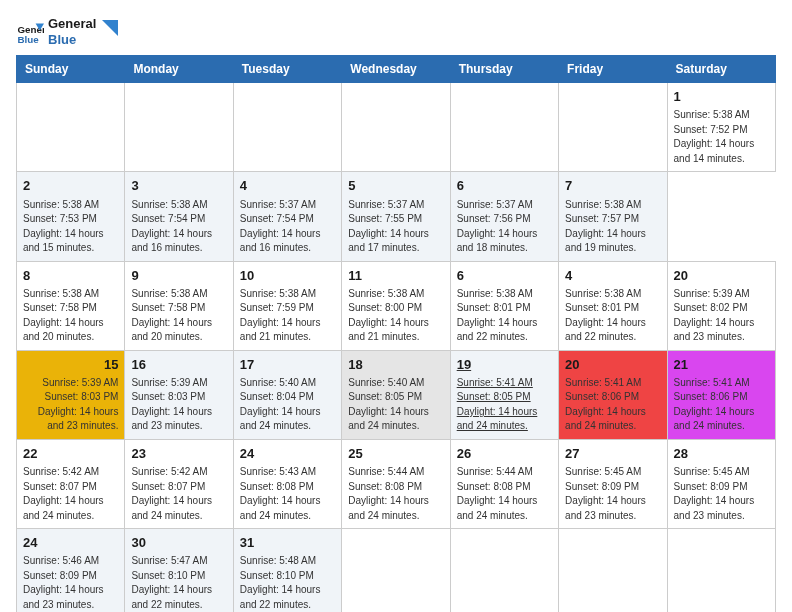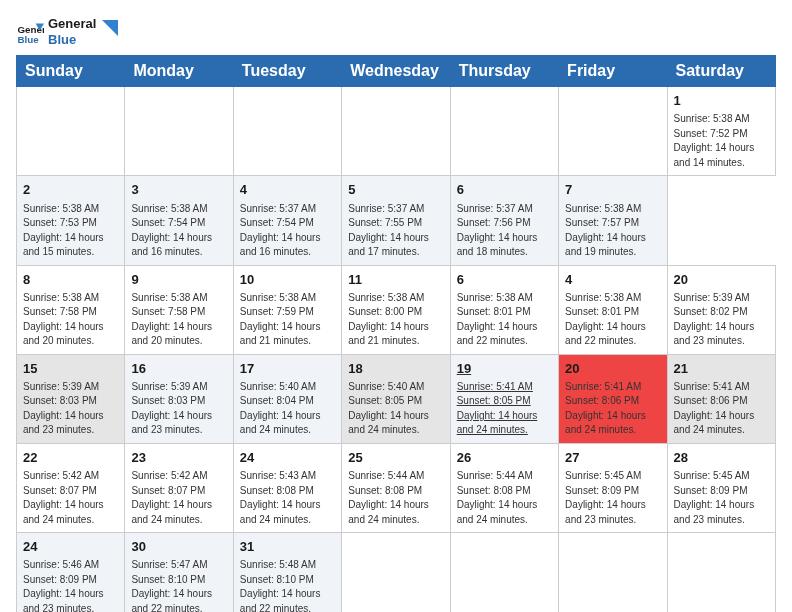--- a/index.html
+++ b/index.html
@@ -42,21 +42,21 @@
       width: 100%;
       border-collapse: collapse;
       margin-top: 8px;
       font-size: 11px;
     }
     .calendar th {
       background-color: #2b6cb0;
       color: #fff;
       text-align: left;
       padding: 6px 8px;
-      font-size: 16px;
+      font-size: 12px;
       font-weight: bold;
       border: 1px solid #2b6cb0;
     }
     .calendar td {
       vertical-align: top;
       padding: 5px 6px;
       border: 1px solid #ccc;
       width: calc(100% / 7);
       min-height: 80px;
       background: #fff;
@@ -181,21 +181,21 @@
         <td>
           <span class="day-num">4</span>
           <div class="day-info">Sunrise: 5:38 AM<br>Sunset: 8:01 PM<br>Daylight: 14 hours and 22 minutes.</div>
         </td>
         <td>
           <span class="day-num">20</span>
           <div class="day-info">Sunrise: 5:39 AM<br>Sunset: 8:02 PM<br>Daylight: 14 hours and 23 minutes.</div>
         </td>
       </tr>
       <tr>
-        <td style="background: #e5e5e5;">
+        <td style="background: #eab308; text-align: right;">
           <span class="day-num">15</span>
           <div class="day-info">Sunrise: 5:39 AM<br>Sunset: 8:03 PM<br>Daylight: 14 hours and 23 minutes.</div>
         </td>
         <td style="background: rgb(240, 244, 248); margin-top: 17px;">
           <span class="day-num">16</span>
           <div class="day-info">Sunrise: 5:39 AM<br>Sunset: 8:03 PM<br>Daylight: 14 hours and 23 minutes.</div>
         </td>
         <td style="background: rgb(240, 244, 248);">
           <span class="day-num">17</span>
           <div class="day-info">Sunrise: 5:40 AM<br>Sunset: 8:04 PM<br>Daylight: 14 hours and 24 minutes.</div>
@@ -205,21 +205,21 @@
           <div class="day-info">Sunrise: 5:40 AM<br>Sunset: 8:05 PM<br>Daylight: 14 hours and 24 minutes.</div>
         </td>
         <td style="background: rgb(240, 244, 248); text-decoration: underline;">
           <span class="day-num">19</span>
           <div class="day-info">Sunrise: 5:41 AM<br>Sunset: 8:05 PM<br>Daylight: 14 hours and 24 minutes.</div>
         </td>
         <td style="background: #ef4444;">
           <span class="day-num">20</span>
           <div class="day-info">Sunrise: 5:41 AM<br>Sunset: 8:06 PM<br>Daylight: 14 hours and 24 minutes.</div>
         </td>
-        <td style="background: #e5e5e5;">
+        <td style="background: #d946ef;">
           <span class="day-num">21</span>
           <div class="day-info">Sunrise: 5:41 AM<br>Sunset: 8:06 PM<br>Daylight: 14 hours and 24 minutes.</div>
         </td>
       </tr>
       <tr>
         <td>
           <span class="day-num">22</span>
           <div class="day-info">Sunrise: 5:42 AM<br>Sunset: 8:07 PM<br>Daylight: 14 hours and 24 minutes.</div>
         </td>
         <td>

